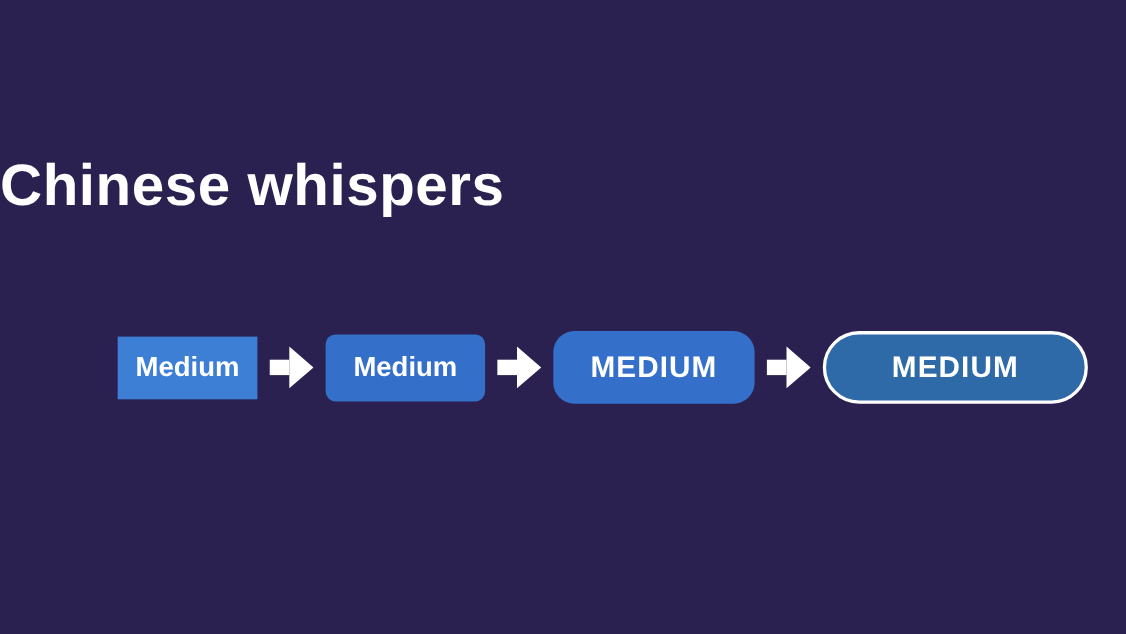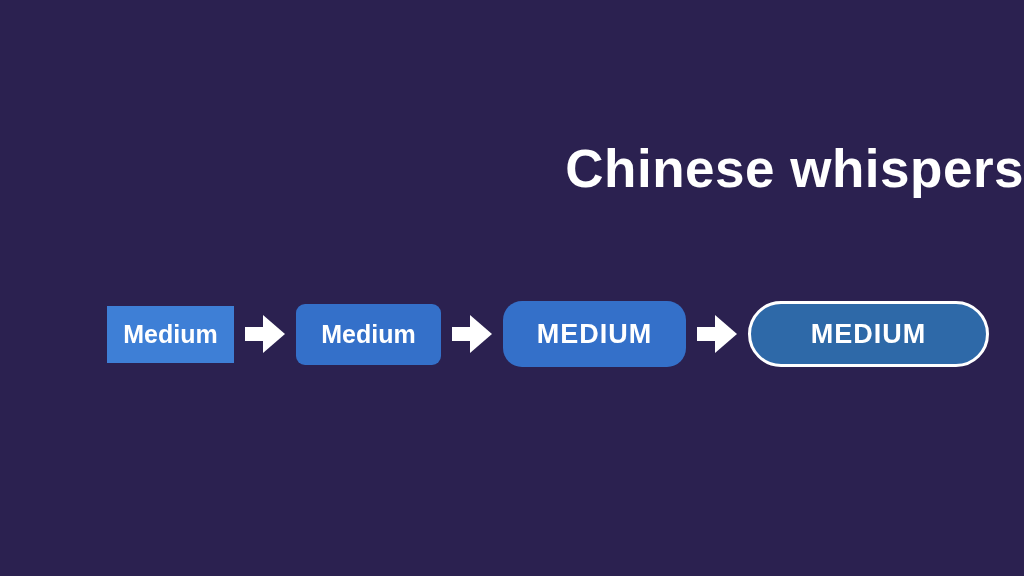--- a/index.html
+++ b/index.html
@@ -10,21 +10,21 @@
     background: var(--background, #2b2150);
     overflow: hidden;
     font-family: "Liberation Sans", sans-serif;
   }
   .title {
     position: absolute;
     top: 142px;
     left: 0;
     width: 100%;
     margin: 0;
-    text-align: right;
+    text-align: left;
     color: var(--title-text, #ffffff);
     font-size: 53px;
     font-weight: 600;
     letter-spacing: 0.5px;
     line-height: 1;
   }
   .flow {
     position: absolute;
     top: 301px;
     left: 0;

